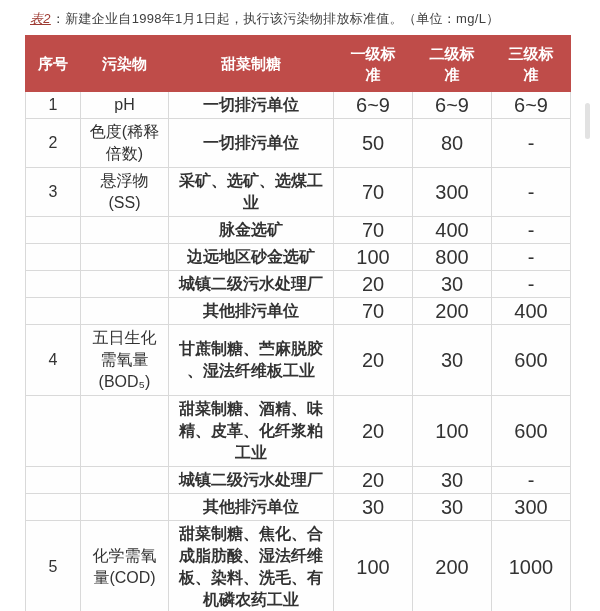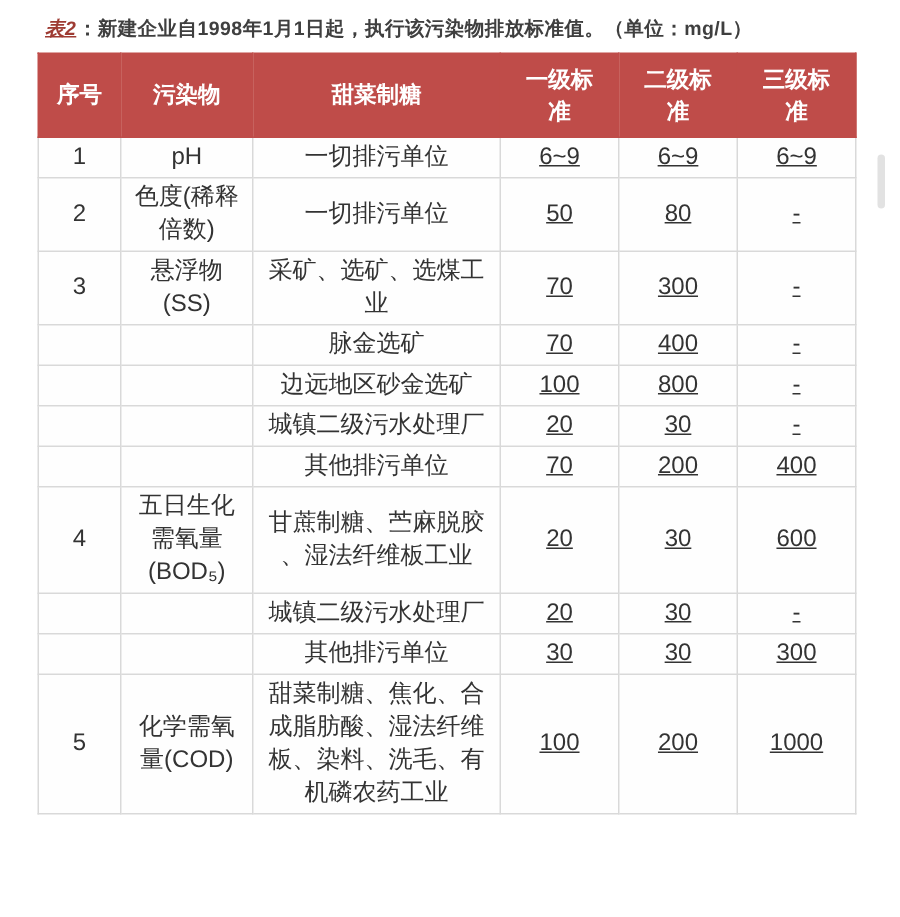--- a/index.html
+++ b/index.html
@@ -12,21 +12,21 @@
     font-family: "Liberation Sans", "DejaVu Sans", sans-serif;
   }
   .page {
     position: relative;
     width: 600px;
     height: 611px;
   }
   .title-line {
     margin: 10px 0 7px 30px;
     font-size: 13px;
-    font-weight: bold;
+    font-weight: normal;
     color: #3f3f3f;
     letter-spacing: 0.3px;
     white-space: nowrap;
   }
   .title-label {
     color: #9e3b33;
     font-style: italic;
     text-decoration: underline;
     margin-right: 1px;
   }
@@ -56,22 +56,23 @@
     color: #333333;
     text-align: center;
     vertical-align: middle;
     padding: 2px 4px;
     background: #fefefe;
   }
   .std-table td.c-pol { padding: 2px 8px; }
   .std-table td.c-scope {
     word-break: break-all;
     line-break: anywhere;
-  }
-  .std-table td.c-val { font-size: 16px; text-decoration: underline; }
+    font-weight: bold;
+  }
+  .std-table td.c-val { font-size: 20px; }
   .scrollbar-thumb {
     position: absolute;
     right: 10px;
     top: 93px;
     width: 5px;
     height: 36px;
     background: #e2e2e2;
     border-radius: 3px;
   }
 </style>
@@ -169,20 +170,28 @@
 
     <tr>
       <td class="c-no">4</td>
       <td class="c-pol">五日生化需氧量(BOD₅)</td>
       <td class="c-scope">甘蔗制糖、苎麻脱胶、湿法纤维板工业</td>
       <td class="c-val">20</td>
       <td class="c-val">30</td>
       <td class="c-val">600</td>
     </tr>
 
+    <tr>
+      <td class="c-no"></td>
+      <td class="c-pol"></td>
+      <td class="c-scope">甜菜制糖、酒精、味精、皮革、化纤浆粕工业</td>
+      <td class="c-val">20</td>
+      <td class="c-val">100</td>
+      <td class="c-val">600</td>
+    </tr>
 
     <tr>
       <td class="c-no"></td>
       <td class="c-pol"></td>
       <td class="c-scope">城镇二级污水处理厂</td>
       <td class="c-val">20</td>
       <td class="c-val">30</td>
       <td class="c-val">-</td>
     </tr>
 

